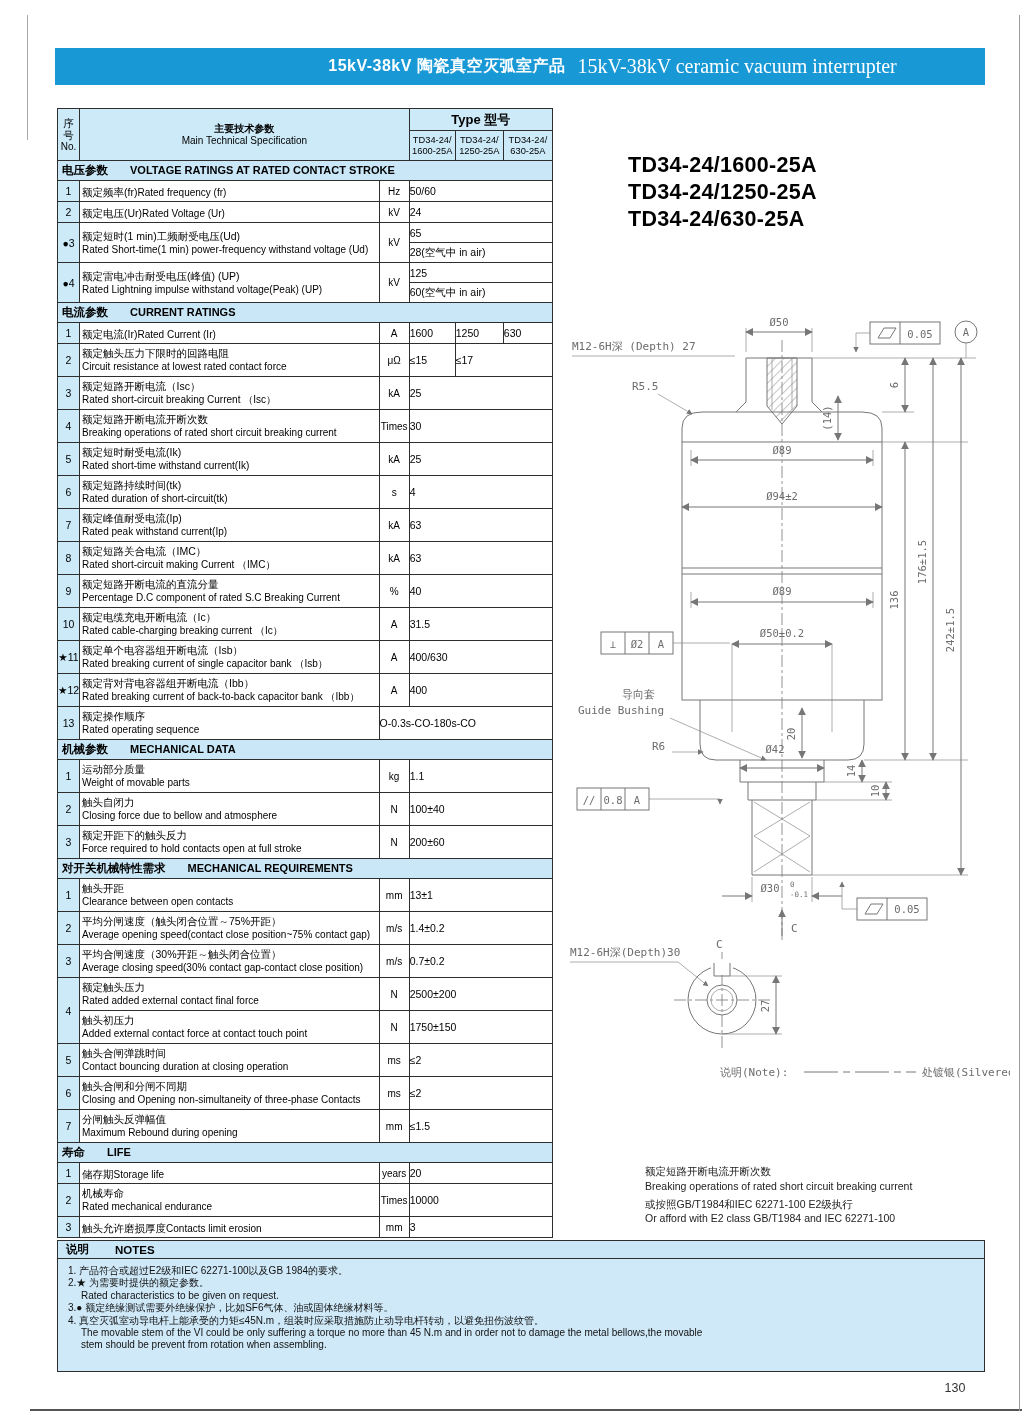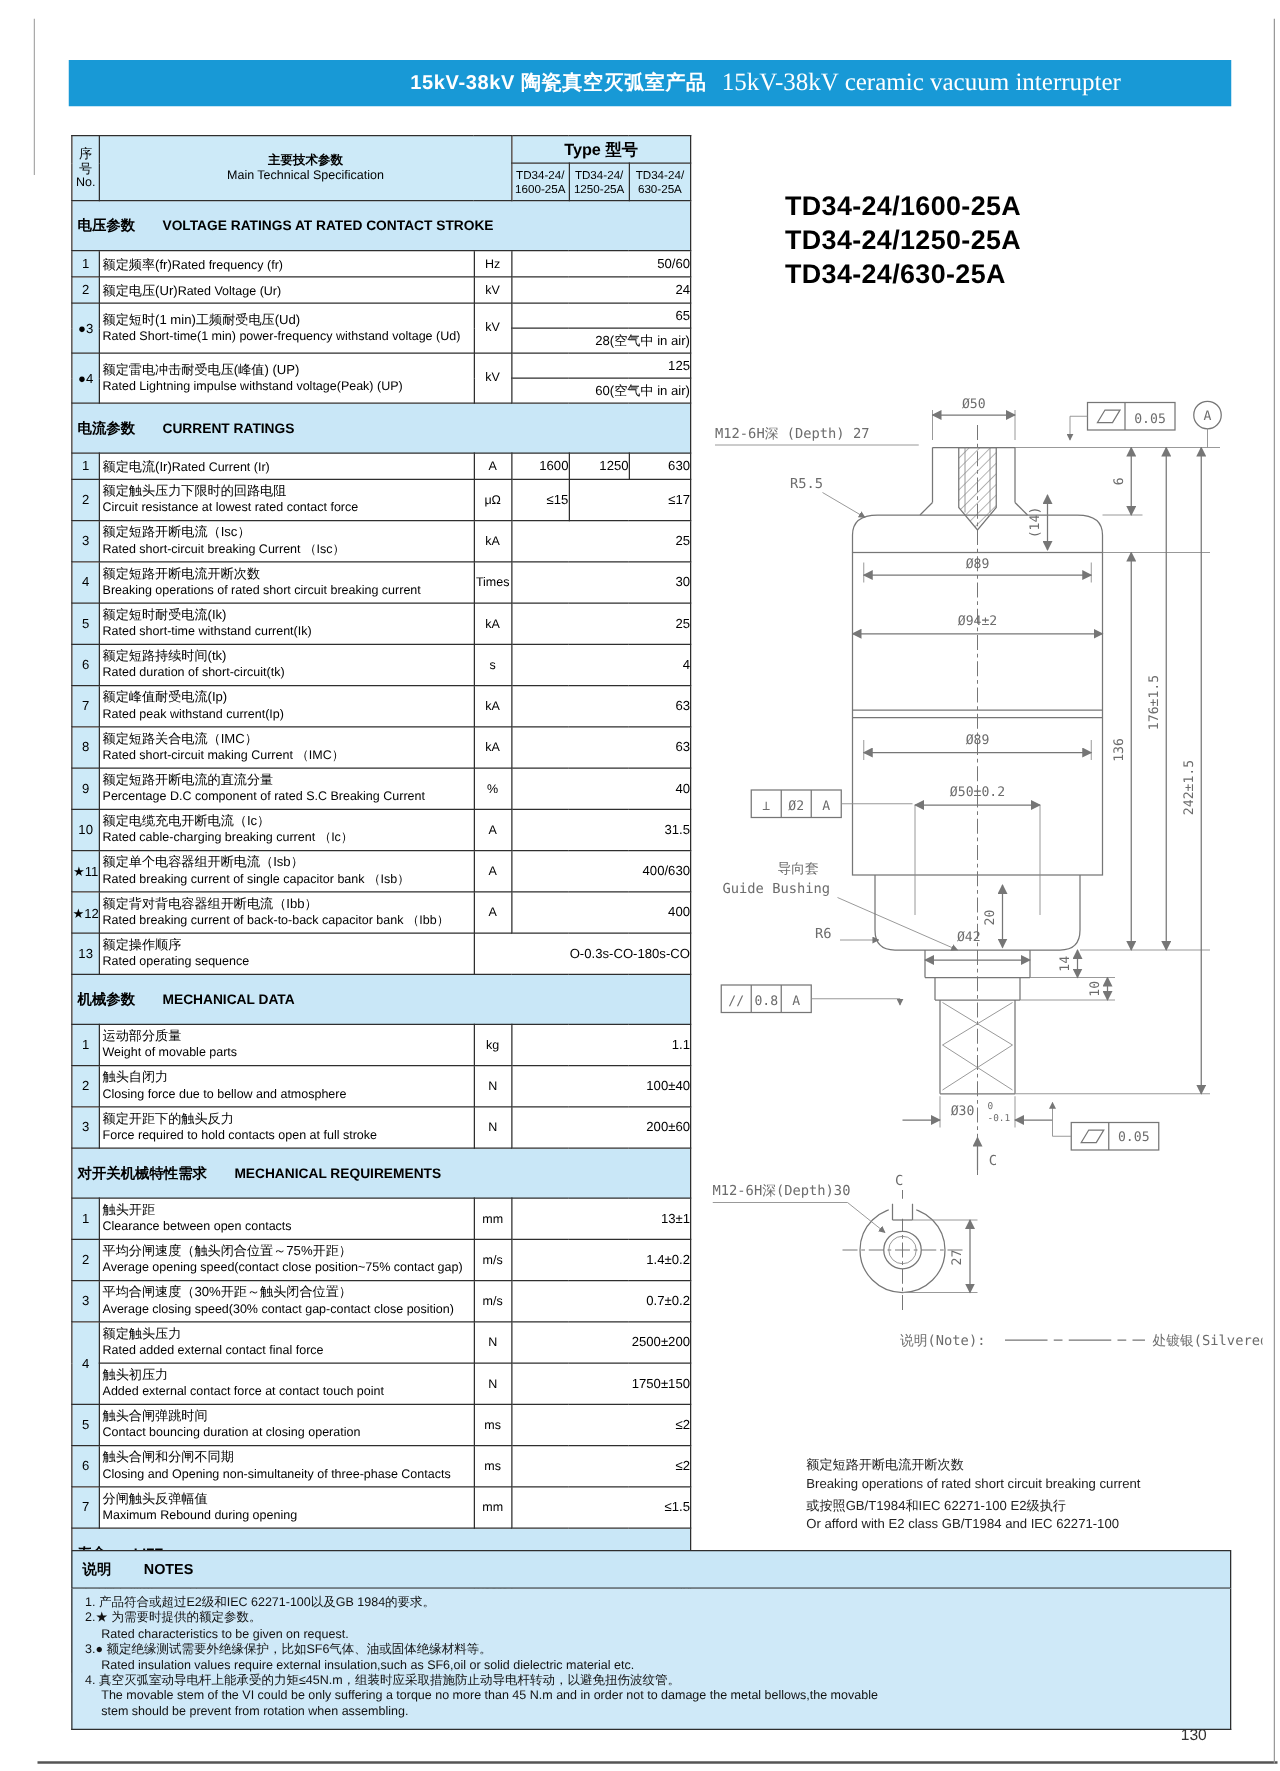--- a/index.html
+++ b/index.html
@@ -20,48 +20,48 @@
   td{border:1px solid #2e2e2e;padding:0 2px;box-sizing:border-box;color:#000;overflow:hidden}
   tr.th1{height:22px} tr.th2{height:30px} tr.sec{height:19px}
   tr.r1l{height:21px} tr.r2l{height:33px} tr.rsp{height:20px}
   .hdr{background:#cdeaf8;text-align:center}
   .hdr .l1{font-size:10.5px;line-height:12px}
   .hdr .l2{font-size:10px;line-height:12px}
   .hdr-spec .l1{font-size:10px;font-weight:bold}
   .hdr-type{font-size:13px;font-weight:bold}
   .model{font-size:9.3px;line-height:11px;padding:0}
   .no{background:#cdeaf8;text-align:center;font-size:10.5px;padding:0}
-  .sec td{background:#c9e7f7;font-size:11.5px;font-weight:bold;padding:12px 4px}
+  .sec td{background:#c9e7f7;font-size:11.5px;font-weight:bold;padding:2px 4px}
   .sec-en{margin-left:22px;font-size:11px}
   .desc .cn{font-size:10.5px;line-height:13px;display:block}
   .desc .en{font-size:10px;line-height:13px;display:block}
   .desc .inl{display:inline}
   .desc .en.inl{}
   .unit{text-align:center;font-size:10px;padding:0}
-  .val{text-align:right;font-size:10.5px;padding:0}
+  .val{text-align:left;font-size:10.5px;padding:0}
 
   
   .models{left:628px;top:152px}
   .model-line{font-size:21.5px;font-weight:bold;line-height:27px;color:#000;letter-spacing:.3px}
   .drawing{left:570px;top:300px}
   .drawing line,.drawing path,.drawing rect,.drawing circle,.drawing polygon,.drawing polyline
     {stroke:#767676;fill:none;stroke-width:1}
   .drawing .thin{stroke-width:.7;stroke:#8a8a8a}
   .drawing .cl{stroke-dasharray:12 3 3 3;stroke-width:.8}
   .drawing .chain{stroke-dasharray:34 5 7 5}
   .drawing text{fill:#6c6c6c;stroke:none;font-family:"DejaVu Sans Mono",monospace;font-size:10.5px}
   .drawing text.sm{font-size:7.5px}
   .drawing text.lb{font-size:11px}
   .drawing text.blk{fill:#222;font-family:"Liberation Sans",sans-serif;font-size:10.5px}
   .drawing .hatched{fill:url(#hatch)}
   .drawing .whitebox{fill:#fff;stroke:none}
 
   
   .notes{left:57px;top:1240px;width:928px}
-  .notes-header{height:31px;background:#c9e7f7;border:1px solid #2e2e2e;font-weight:bold;
+  .notes-header{height:19px;background:#c9e7f7;border:1px solid #2e2e2e;font-weight:bold;
     font-size:11.5px;display:flex;align-items:center;padding:0 8px;gap:26px;box-sizing:border-box}
   .notes-body{background:#cfe9f8;border:1px solid #2e2e2e;border-top:none;
     padding:6px 10px 8px;height:113px;box-sizing:border-box}
   .note-line{font-size:10px;line-height:12.4px;color:#111}
   .note-line.indent{padding-left:13px}
 
   
   .page-num{left:930px;top:1381px;width:50px;text-align:center;font-size:12.5px;color:#333}
   .rule-bottom{left:30px;top:1409px;width:992px;height:2px;background:#555}
   .rule-right{left:1019px;top:15px;width:1px;height:1396px;background:#999}
@@ -596,21 +596,20 @@
 <div class="abs notes">
   <div class="notes-header">
     <span>说明</span>
     <span>NOTES</span>
   </div>
   <div class="notes-body">
     <div class="note-line">1. 产品符合或超过E2级和IEC 62271-100以及GB 1984的要求。</div>
     <div class="note-line">2.★ 为需要时提供的额定参数。</div>
     <div class="note-line indent">Rated characteristics to be given on request.</div>
     <div class="note-line">3.● 额定绝缘测试需要外绝缘保护，比如SF6气体、油或固体绝缘材料等。</div>
-    <div class="note-line indent">Rated insulation values require external insulation,such as SF6,oil or solid dielectric material etc.</div>
     <div class="note-line">4. 真空灭弧室动导电杆上能承受的力矩≤45N.m，组装时应采取措施防止动导电杆转动，以避免扭伤波纹管。</div>
     <div class="note-line indent">The movable stem of the VI could be only suffering a torque no more than 45 N.m and in order not to damage the metal bellows,the movable</div>
     <div class="note-line indent">stem should be prevent from rotation when assembling.</div>
   </div>
 </div>
 
 <div class="abs page-num">130</div>
 <div class="abs rule-bottom"></div>
 <div class="abs rule-right"></div>
 <div class="abs rule-topleft"></div>

